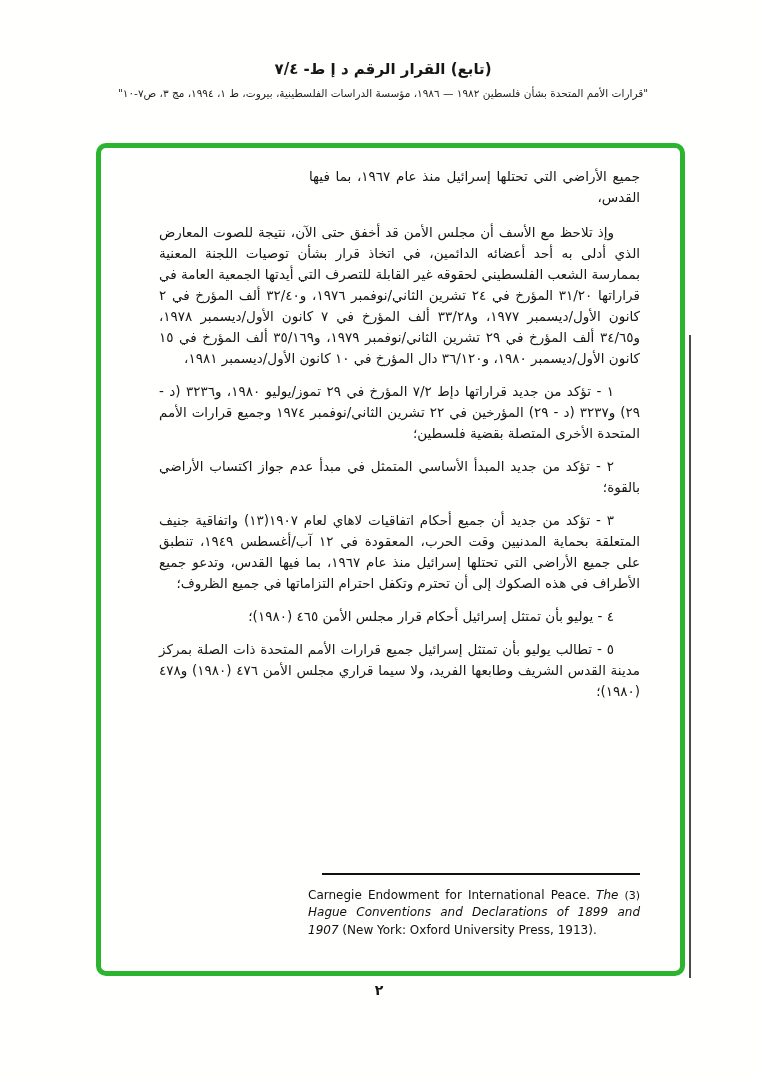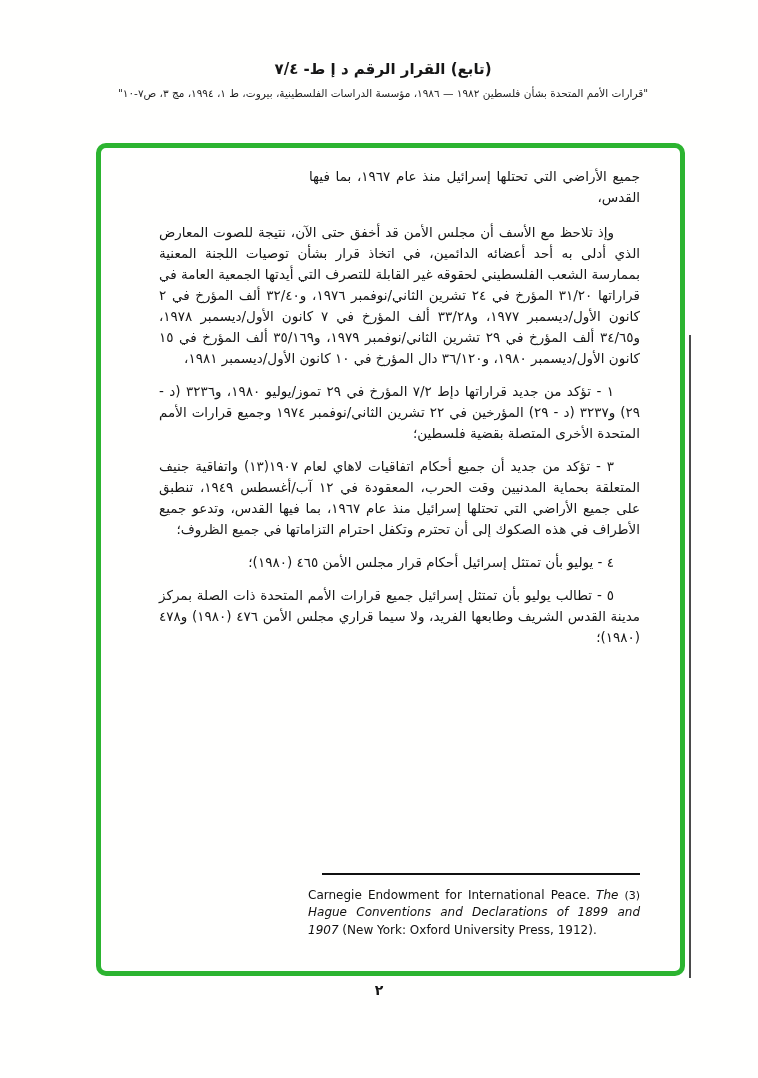--- a/index.html
+++ b/index.html
@@ -55,32 +55,33 @@
 
   <div class="content-frame">
     <div class="body-text">
 
       <p class="para cont"><span class="rest">جميع الأراضي التي تحتلها إسرائيل منذ عام ١٩٦٧، بما فيها القدس،</span></p>
 
       <p class="para ind"><span class="lead">وإذ تلاحظ مع الأسف </span><span class="rest">أن مجلس الأمن قد أخفق حتى الآن، نتيجة للصوت المعارض الذي أدلى به أحد أعضائه الدائمين، في اتخاذ قرار بشأن توصيات اللجنة المعنية بممارسة الشعب الفلسطيني لحقوقه غير القابلة للتصرف التي أيدتها الجمعية العامة في قراراتها ٣١/٢٠ المؤرخ في ٢٤ تشرين الثاني/نوفمبر ١٩٧٦، و٣٢/٤٠ ألف المؤرخ في ٢ كانون الأول/ديسمبر ١٩٧٧، و٣٣/٢٨ ألف المؤرخ في ٧ كانون الأول/ديسمبر ١٩٧٨، و٣٤/٦٥ ألف المؤرخ في ٢٩ تشرين الثاني/نوفمبر ١٩٧٩، و٣٥/١٦٩ ألف المؤرخ في ١٥ كانون الأول/ديسمبر ١٩٨٠، و٣٦/١٢٠ دال المؤرخ في ١٠ كانون الأول/ديسمبر ١٩٨١،</span></p>
 
       <p class="para ind"><span class="prefix">١ - </span><span class="lead">تؤكد من جديد </span><span class="rest">قراراتها دإط ٧/٢ المؤرخ في ٢٩ تموز/يوليو ١٩٨٠، و٣٢٣٦ (د - ٢٩) و٣٢٣٧ (د - ٢٩) المؤرخين في ٢٢ تشرين الثاني/نوفمبر ١٩٧٤ وجميع قرارات الأمم المتحدة الأخرى المتصلة بقضية فلسطين؛</span></p>
 
+      <p class="para ind"><span class="prefix">٢ - </span><span class="lead">تؤكد من جديد </span><span class="rest">المبدأ الأساسي المتمثل في مبدأ عدم جواز اكتساب الأراضي بالقوة؛</span></p>
 
       <p class="para ind"><span class="prefix">٣ - </span><span class="lead">تؤكد من جديد </span><span class="rest">أن جميع أحكام اتفاقيات لاهاي لعام ١٩٠٧(١٣) واتفاقية جنيف المتعلقة بحماية المدنيين وقت الحرب، المعقودة في ١٢ آب/أغسطس ١٩٤٩، تنطبق على جميع الأراضي التي تحتلها إسرائيل منذ عام ١٩٦٧، بما فيها القدس، وتدعو جميع الأطراف في هذه الصكوك إلى أن تحترم وتكفل احترام التزاماتها في جميع الظروف؛</span></p>
 
       <p class="para ind"><span class="prefix">٤ - </span><span class="lead">يوليو </span><span class="rest">بأن تمتثل إسرائيل أحكام قرار مجلس الأمن ٤٦٥ (١٩٨٠)؛</span></p>
 
       <p class="para ind"><span class="prefix">٥ - </span><span class="lead">تطالب يوليو </span><span class="rest">بأن تمتثل إسرائيل جميع قرارات الأمم المتحدة ذات الصلة بمركز مدينة القدس الشريف وطابعها الفريد، ولا سيما قراري مجلس الأمن ٤٧٦ (١٩٨٠) و٤٧٨ (١٩٨٠)؛</span></p>
 
     </div>
 
     <div class="footnote-area">
       <div class="fn-rule"></div>
-      <p class="footnote"><span class="fn-marker">(3)</span><span>Carnegie Endowment for International Peace. </span><span class="fn-italic">The Hague Conventions and Declarations of 1899 and 1907</span><span> (New York: Oxford University Press, 1912).</span></p>
+      <p class="footnote"><span class="fn-marker">(3)</span><span>Carnegie Endowment for International Peace. </span><span class="fn-italic">The Hague Conventions and Declarations of 1899 and 1907</span><span> (New York: Oxford University Press, 1913).</span></p>
     </div>
   </div>
 
   <div class="scan-edge"></div>
 
   <div class="page-number">٢</div>
 
 </div>
 
 </body></html>

